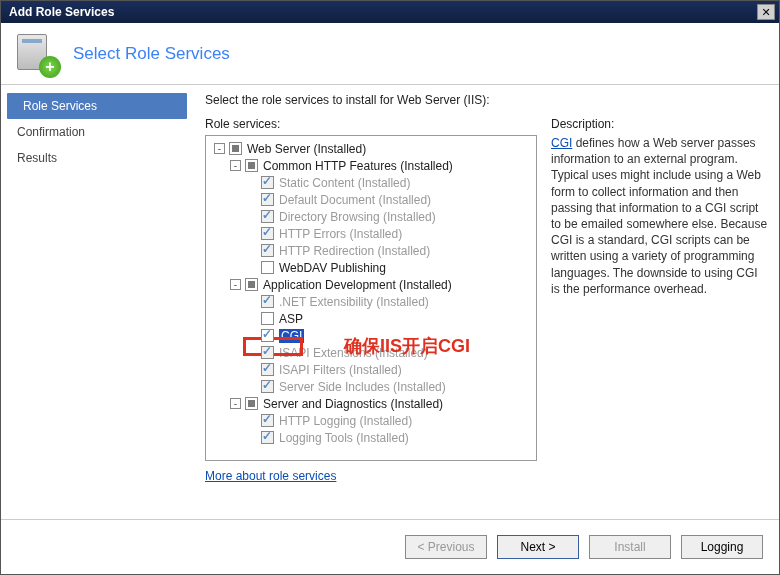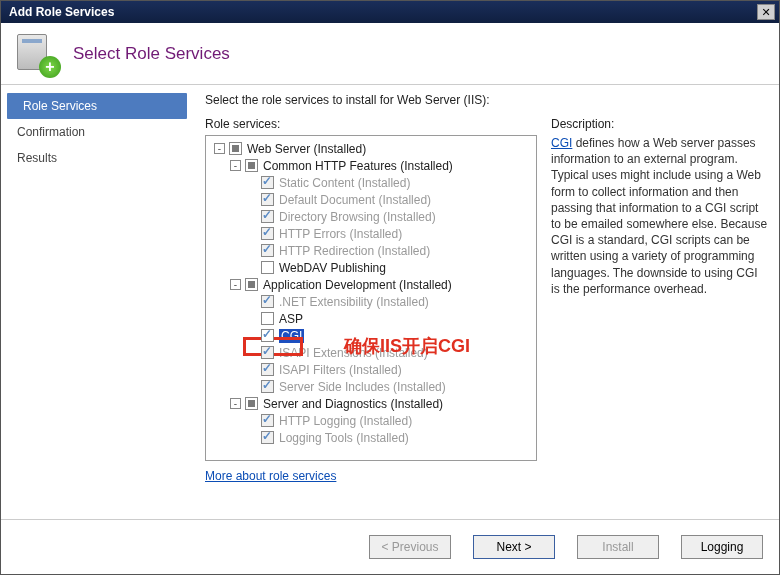--- a/index.html
+++ b/index.html
@@ -7,21 +7,21 @@
 
 .titlebar { background: linear-gradient(#1a2e5a, #0f1f40); color: #fff; height: 22px; display: flex; align-items: center; padding: 1px 4px; font-size: 12px; }
 .titlebar .title { flex: 1; padding-left: 4px; font-weight: bold; }
 .titlebar .close { width: 18px; height: 16px; background: #d0d0d0; color: #000; text-align: center; line-height: 14px; font-size: 11px; cursor: pointer; border: 1px solid #888; }
 
 .header { height: 62px; border-bottom: 1px solid #ccc; display: flex; align-items: center; padding: 0 14px; }
 .header .hicon { width: 44px; height: 44px; position: relative; margin-right: 14px; }
 .header .hicon .srv { width: 30px; height: 36px; background: linear-gradient(#e8e8e8,#bcbcbc); border: 1px solid #888; border-radius: 2px; position: absolute; top: 2px; left: 2px; }
 .header .hicon .srv::before { content:""; position:absolute; top:4px; left:4px; width:20px; height:4px; background:#8aa7cc; }
 .header .hicon .plus { position: absolute; right: -2px; bottom: -2px; width: 22px; height: 22px; background: radial-gradient(#7fd84a,#3a9a1a); border-radius: 50%; color: #fff; font-weight: bold; text-align: center; line-height: 22px; font-size: 16px; }
-.header h1 { font-size: 17px; font-weight: normal; color: #701a75; }
+.header h1 { font-size: 17px; font-weight: normal; color: #3b82f6; }
 
 .main { display: flex; height: 434px; }
 
 .sidebar { width: 192px; padding: 8px 0 0 0; }
 .side-item { font-size: 12px; color: #444; padding: 6px 16px; cursor: pointer; }
 .side-item.active { background: #4d7bbf; color: #fff; padding: 6px 16px; margin-left: 6px; margin-right: 6px; border-radius: 1px; }
 
 .content { flex: 1; padding: 8px 10px 0 12px; font-size: 12px; color: #222; display: flex; flex-direction: column; }
 .instr { margin-bottom: 10px; }
 .cols { display: flex; flex: 1; min-height: 0; }
@@ -43,21 +43,21 @@
 .node .txt { color: #222; }
 .node .txt.gray { color: #9a9a9a; }
 .node .txt.sel { background: #1d4fbf; color: #fff; padding: 0 2px; }
 .ind1 { padding-left: 8px; }
 .ind2 { padding-left: 24px; }
 .ind3 { padding-left: 40px; }
 
 .more { margin-top: 8px; }
 .more a { color: #0b4db5; text-decoration: underline; font-size: 12px; cursor: pointer; }
 
-.footer { height: 55px; border-top: 1px solid #ccc; display: flex; align-items: center; justify-content: flex-end; padding: 0 16px; gap: 22px; }
+.footer { height: 55px; border-top: 1px solid #ccc; display: flex; align-items: center; justify-content: flex-end; padding: 0 16px; gap: 10px; }
 .footer button { width: 82px; height: 24px; font-size: 12px; border: 1px solid #888; background: #efefef; cursor: pointer; }
 .footer button:disabled { color: #999; cursor: default; }
 .footer button.primary { border: 1px solid #3a5fa0; }
 
 .redbox { position: absolute; border: 3px solid #e03020; pointer-events: none; }
 .redlabel { position: absolute; color: #e03020; font-weight: bold; font-size: 18px; pointer-events: none; }
 </style>
 </head>
 <body>
 

